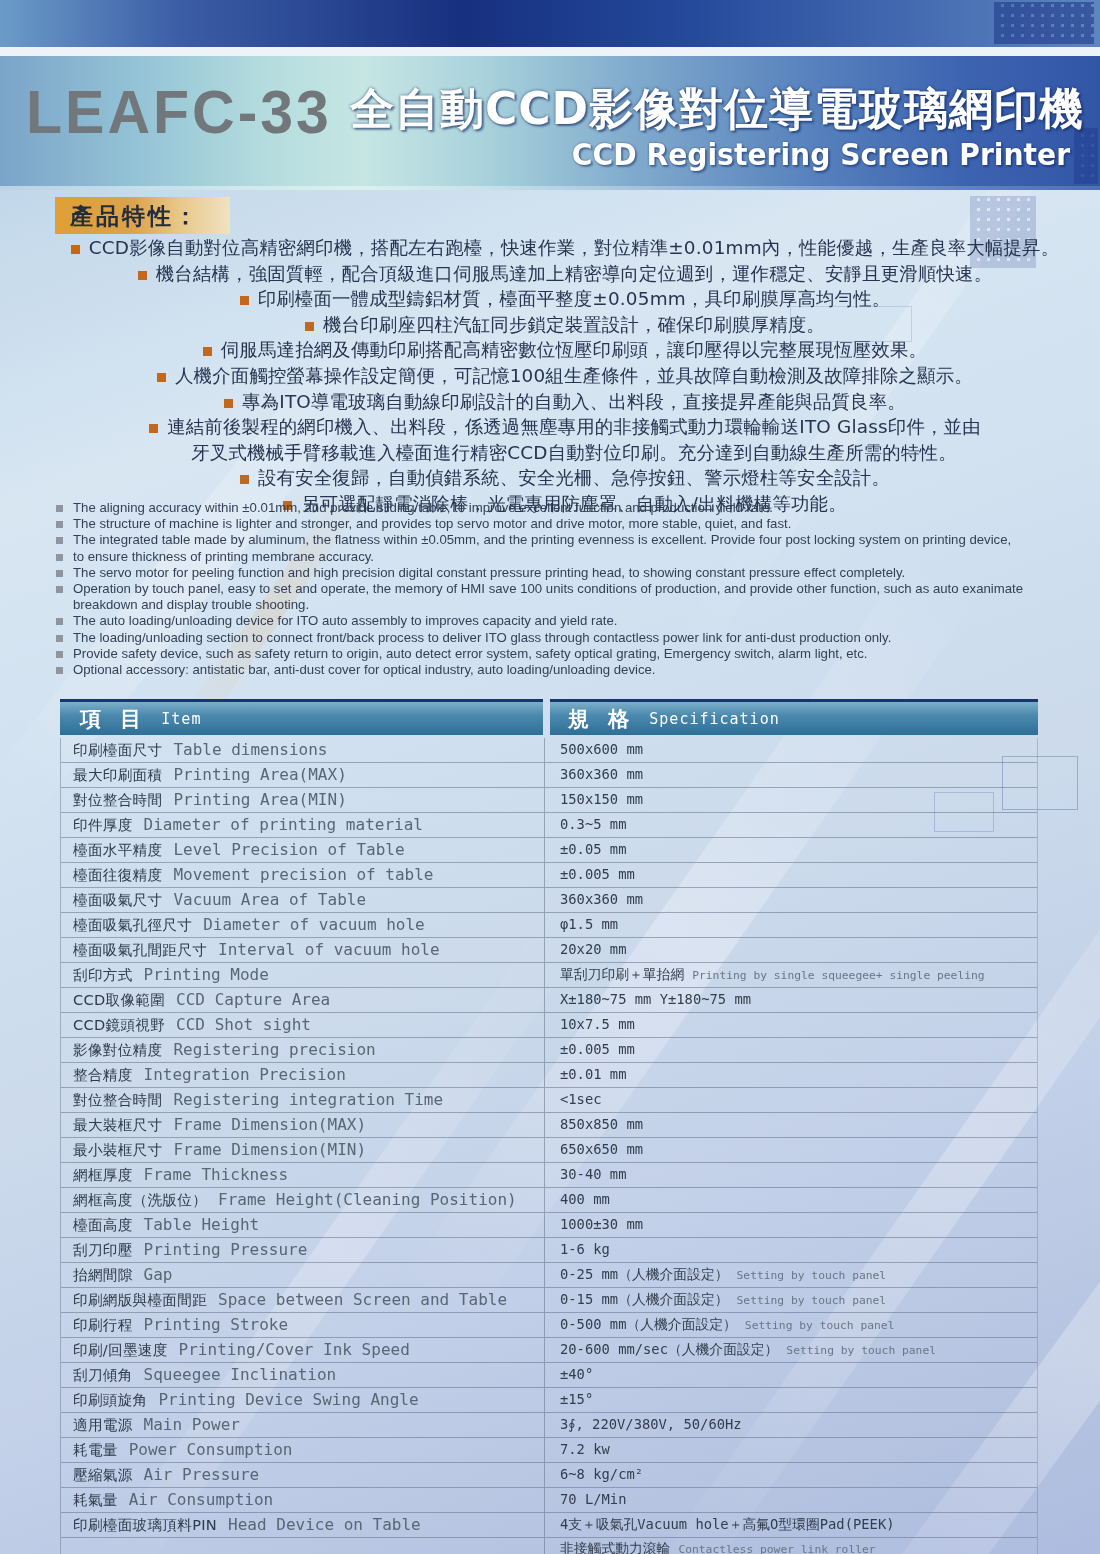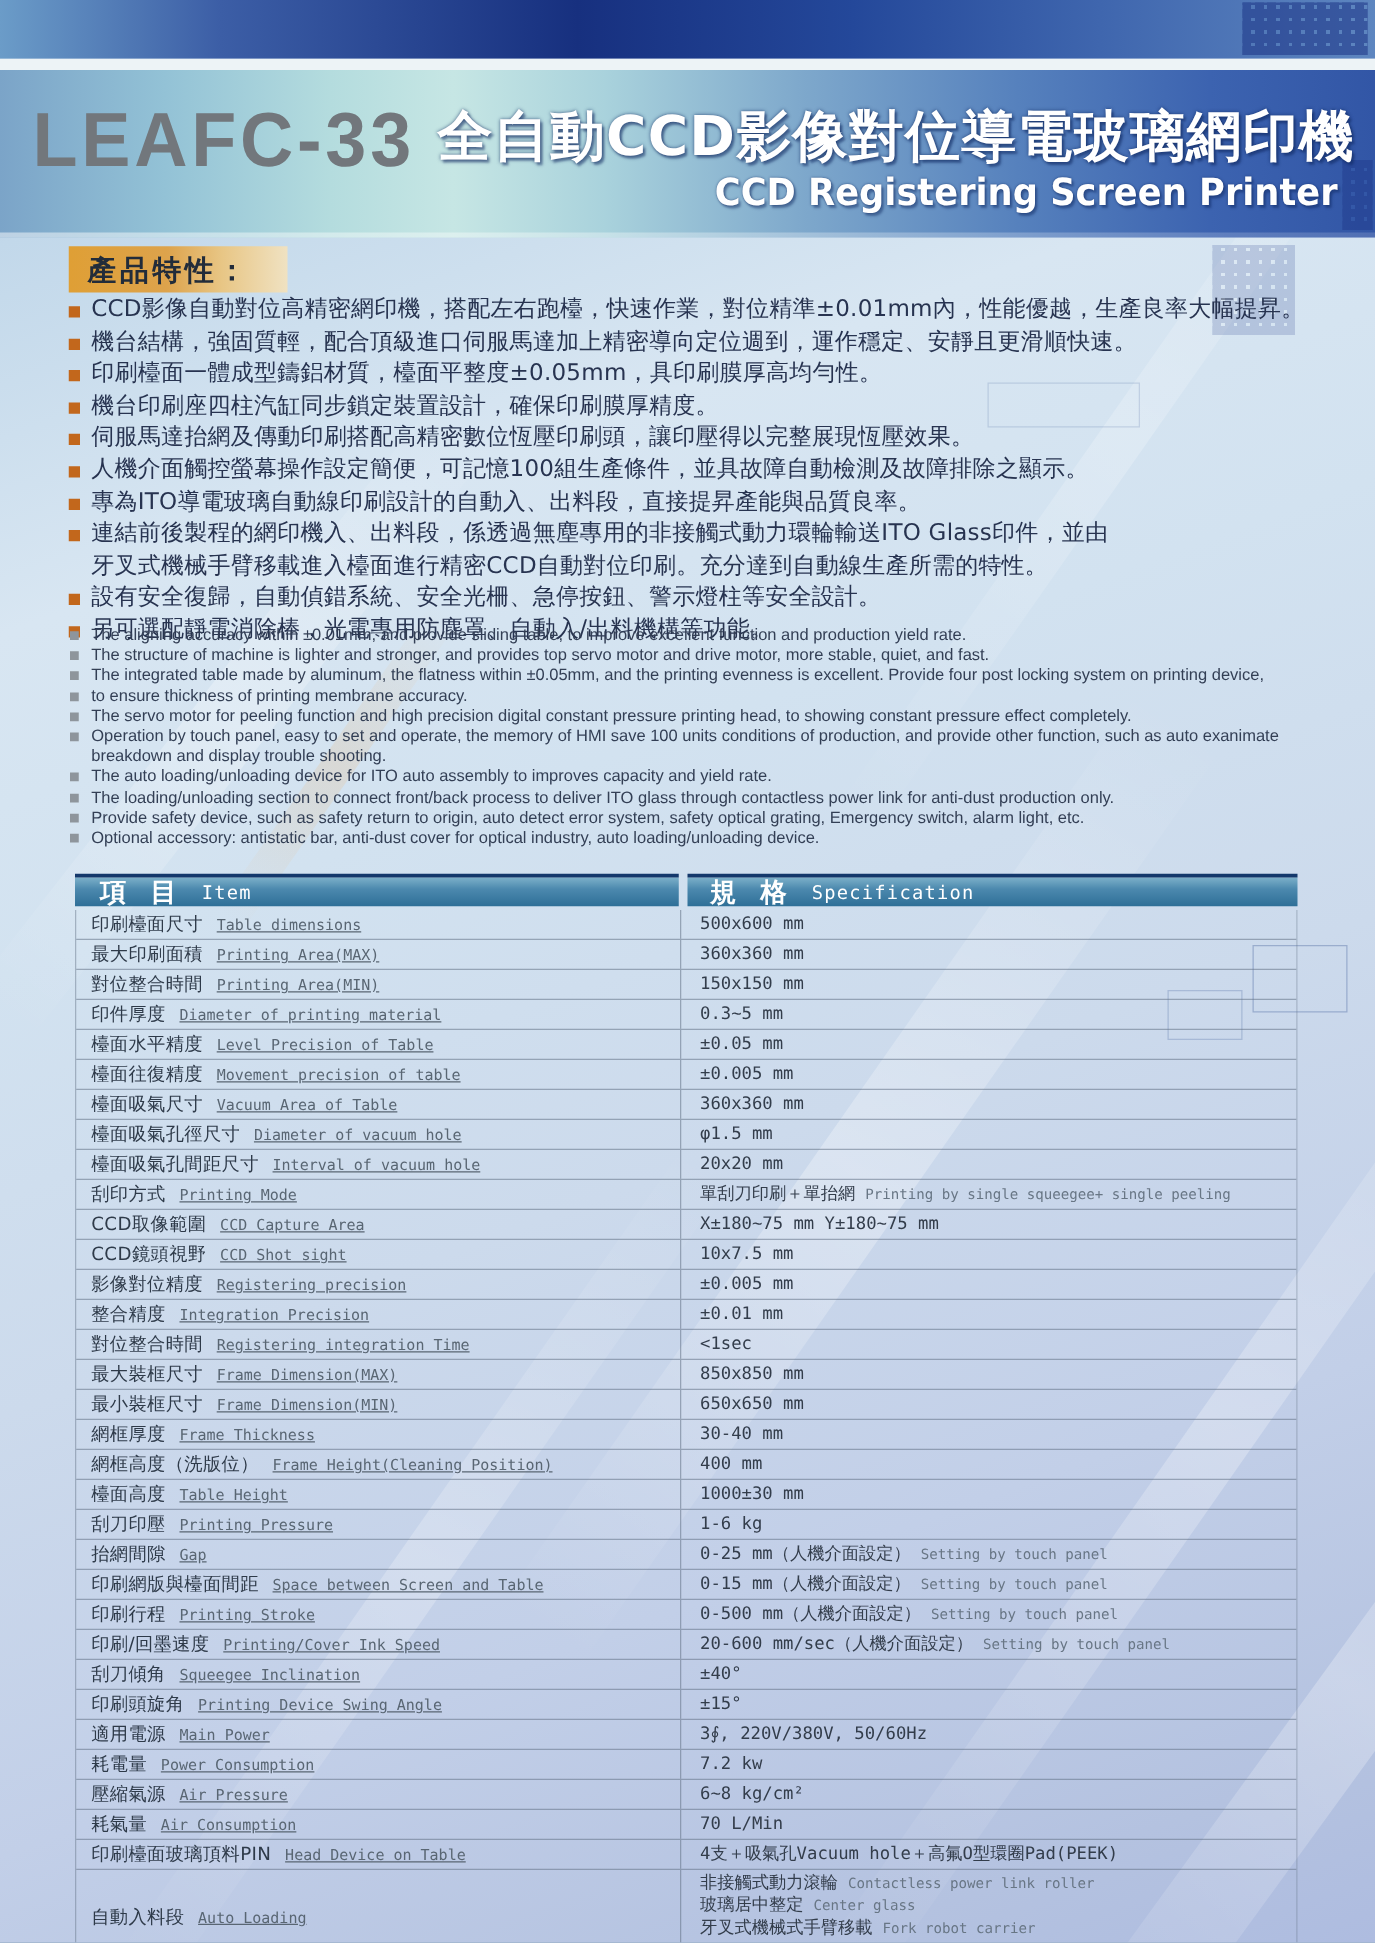--- a/index.html
+++ b/index.html
@@ -52,49 +52,49 @@
     text-shadow:0 0 2px rgba(15,40,95,.7),2px 2px 2px rgba(15,40,95,.45);}
   
   .feat-heading{position:absolute;left:55px;top:197px;min-width:130px;height:29px;
     padding:4px 30px 4px 15px;font-size:23px;font-weight:700;color:#222c3a;letter-spacing:3px;
     background:linear-gradient(90deg,#df9f35 0%,#dda34c 45%,#e7c astanza 0,#e8c685 70%,#f0e2c2 100%);
     background:linear-gradient(90deg,#df9f35 0%,#dda34c 45%,#e8c685 70%,#f0e2c2 100%);}
   .feat-list{position:absolute;left:55px;width:1020px;}
   .zh-list{top:238px;}
   .en-list{top:501px;}
   .feat-line{display:flex;align-items:flex-start;}
-  .zh-list .feat-line{margin-bottom:6.6px;}
+  .zh-list .feat-line{margin-bottom:6.6px;justify-content:center;}
   .en-list .feat-line{margin-bottom:2.6px;}
   .bullet{flex:0 0 auto;display:inline-block;}
   .zh-bullet{width:9px;height:9px;background:#c2671c;margin:7px 9px 0 0;}
   .en-bullet{width:7px;height:7px;background:#8e959c;margin:4px 10px 0 1px;}
   .bullet.hidden{visibility:hidden;}
   .zh-list .feat-text{font-size:18.4px;line-height:19px;color:#273350;letter-spacing:.2px;}
   .en-list .feat-text{font-size:13.2px;line-height:13.6px;color:#333f55;
     font-family:"Liberation Sans","DejaVu Sans",sans-serif;}
   
   .spec{position:absolute;left:60px;top:699px;width:978px;}
   .thead{display:flex;gap:7px;margin-bottom:3px;}
-  .thcell{height:26px;border-top:3px solid #14386b;color:#fff;display:flex;align-items:center;
+  .thcell{height:36px;border-top:3px solid #14386b;color:#fff;display:flex;align-items:center;
     background:linear-gradient(180deg,#7cb0c9 0%,#4c89ae 40%,#2e6f97 100%);}
   .thcell.left{width:483px;padding-left:20px;box-sizing:border-box;}
   .thcell.right{flex:1;padding-left:18px;box-sizing:border-box;}
   .th-zh{font-size:21px;font-weight:700;letter-spacing:6px;}
   .th-en{font-size:15px;margin-left:14px;letter-spacing:1px;
     font-family:"DejaVu Sans Mono","Liberation Mono",monospace;}
   .tbody{border-left:1px solid rgba(100,115,135,.45);border-right:1px solid rgba(100,115,135,.35);}
   .trow{display:flex;align-items:center;border-bottom:1px solid rgba(100,115,135,.55);}
   .tcell-item{width:483px;flex:0 0 auto;box-sizing:border-box;padding:2px 4px 2px 12px;
     display:flex;align-items:baseline;flex-wrap:wrap;}
   .tcell-val{flex:1;box-sizing:border-box;padding:2px 4px 2px 15px;
     border-left:1px solid rgba(100,115,135,.55);align-self:stretch;
     display:flex;flex-direction:column;justify-content:center;}
   .item-zh{font-size:14.6px;color:#2e3a49;letter-spacing:.3px;}
-  .item-en{font-size:12px;color:#596673;margin-left:11px;
-    font-family:"DejaVu Sans Mono","Liberation Mono",monospace;text-decoration:underline;}
+  .item-en{font-size:16px;color:#596673;margin-left:11px;
+    font-family:"DejaVu Sans Mono","Liberation Mono",monospace;}
   .val-line{display:flex;align-items:baseline;flex-wrap:wrap;line-height:15.5px;min-height:15.5px;}
   .val-main{font-size:13.8px;color:#333d4b;
     font-family:"DejaVu Sans Mono","DejaVu Sans",monospace;}
   .val-note{font-size:11.3px;color:#687685;margin-left:8px;
     font-family:"DejaVu Sans Mono","Liberation Mono",monospace;}
   .multi .val-line{padding:1.2px 0;}
 </style>
 </head>
 <body>
 

